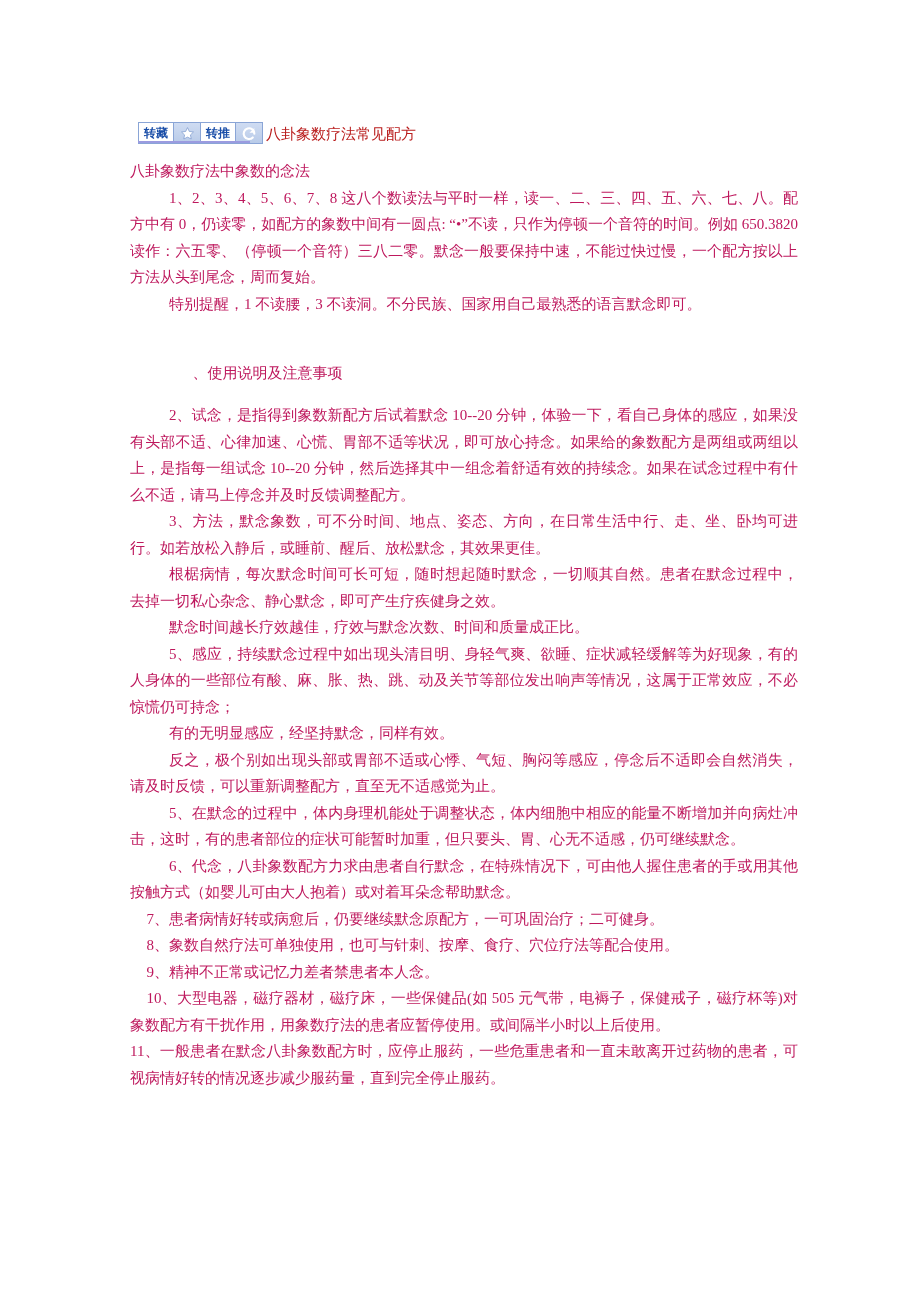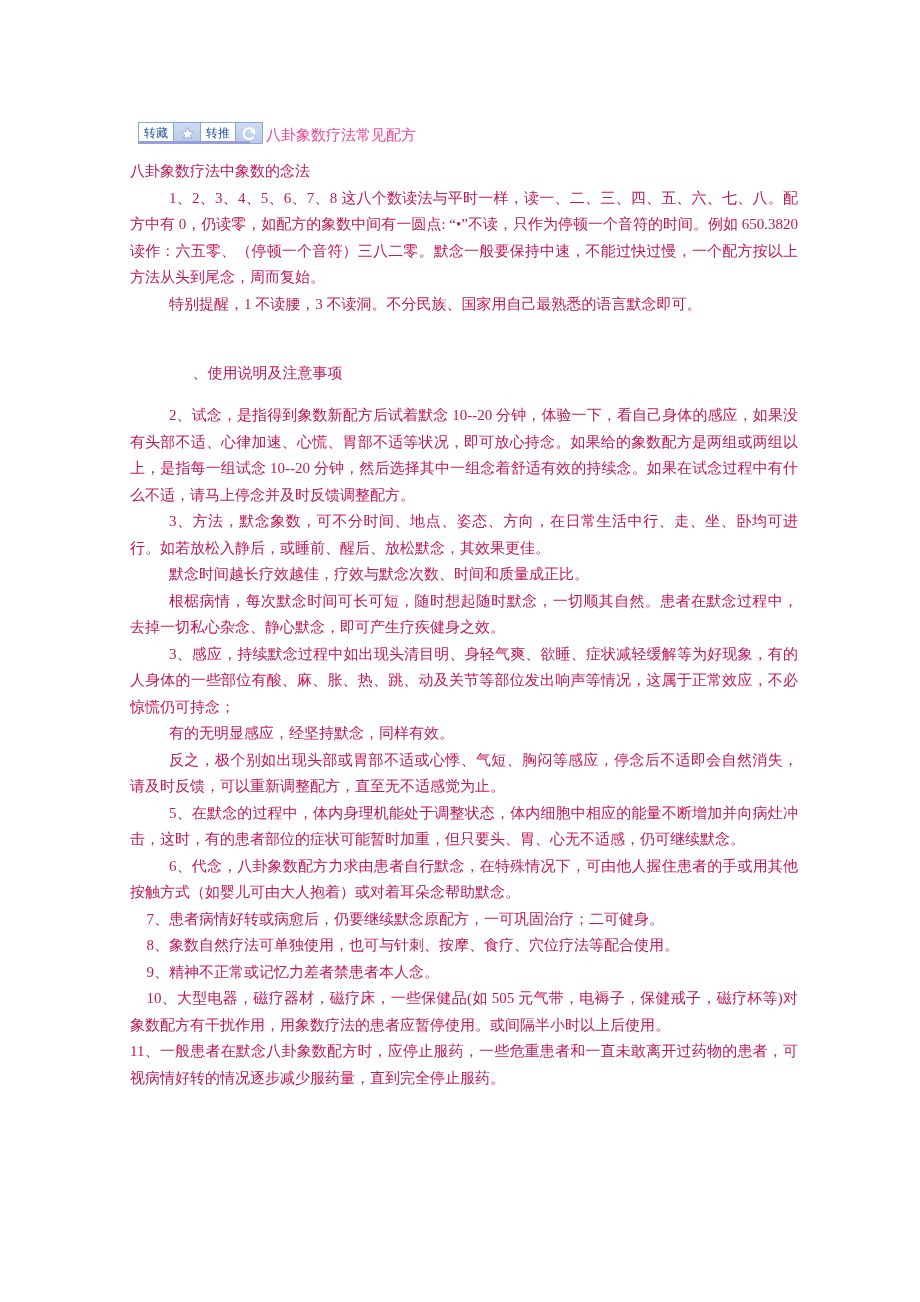--- a/index.html
+++ b/index.html
@@ -48,21 +48,21 @@
 
   .share-label {
     display: flex;
     align-items: center;
     justify-content: center;
     padding: 0 5px;
     background: #ffffff;
     color: #1a4ea8;
     font-family: "Liberation Sans", "DejaVu Sans", sans-serif;
     font-size: 12px;
-    font-weight: normal;
+    font-weight: bold;
     letter-spacing: 0px;
     line-height: 1;
   }
 
   .share-icon {
     display: flex;
     align-items: center;
     justify-content: center;
     width: 26px;
     background: #c3d2ec;
@@ -80,23 +80,23 @@
   .divider-bar {
     position: absolute;
     left: 138px;
     top: 141px;
     width: 112px;
     height: 2px;
     background: #9b9be0;
   }
 
   .doc-title {
-    font-family: Liberation Serif, serif;
+    font-family: Liberation Mono, monospace;
     font-size: 15px;
-    color: #ec4899;
+    color: #b91c1c;
     margin-left: 3px;
     line-height: 1;
     padding-bottom: 1px;
     white-space: nowrap;
     margin-top: 14px;
   }
 
   
   .body-text {
     margin-top: 14px;
@@ -168,23 +168,23 @@
       <p class="para indent-3">1、2、3、4、5、6、7、8 这八个数读法与平时一样，读一、二、三、四、五、六、七、八。配方中有 0，仍读零，如配方的象数中间有一圆点: “•”不读，只作为停顿一个音符的时间。例如 650.3820 读作：六五零、（停顿一个音符）三八二零。默念一般要保持中速，不能过快过慢，一个配方按以上方法从头到尾念，周而复始。</p>
 
       <p class="para indent-3">特别提醒，1 不读腰，3 不读洞。不分民族、国家用自己最熟悉的语言默念即可。</p>
 
       <div class="spacer-line"></div>
 
       <p class="heading-sub">、使用说明及注意事项</p>
 
       <p class="para indent-3">2、试念，是指得到象数新配方后试着默念 10--20 分钟，体验一下，看自己身体的感应，如果没有头部不适、心律加速、心慌、胃部不适等状况，即可放心持念。如果给的象数配方是两组或两组以上，是指每一组试念 10--20 分钟，然后选择其中一组念着舒适有效的持续念。如果在试念过程中有什么不适，请马上停念并及时反馈调整配方。</p>
       <p class="para indent-3">3、方法，默念象数，可不分时间、地点、姿态、方向，在日常生活中行、走、坐、卧均可进行。如若放松入静后，或睡前、醒后、放松默念，其效果更佳。</p>
+      <p class="para indent-3">根椐病情，每次默念时间可长可短，随时想起随时默念，一切顺其自然。患者在默念过程中，去掉一切私心杂念、静心默念，即可产生疗疾健身之效。</p>
       <p class="para indent-3">默念时间越长疗效越佳，疗效与默念次数、时间和质量成正比。</p>
-      <p class="para indent-3">根椐病情，每次默念时间可长可短，随时想起随时默念，一切顺其自然。患者在默念过程中，去掉一切私心杂念、静心默念，即可产生疗疾健身之效。</p>
-      <p class="para indent-3">3、感应，持续默念过程中如出现头清目明、身轻气爽、欲睡、症状减轻缓解等为好现象，有的人身体的一些部位有酸、麻、胀、热、跳、动及关节等部位发出响声等情况，这属于正常效应，不必惊慌仍可持念；</p>
+      <p class="para indent-3">5、感应，持续默念过程中如出现头清目明、身轻气爽、欲睡、症状减轻缓解等为好现象，有的人身体的一些部位有酸、麻、胀、热、跳、动及关节等部位发出响声等情况，这属于正常效应，不必惊慌仍可持念；</p>
       <p class="para indent-3">有的无明显感应，经坚持默念，同样有效。</p>
       <p class="para indent-3">反之，极个别如出现头部或胃部不适或心悸、气短、胸闷等感应，停念后不适即会自然消失，请及时反馈，可以重新调整配方，直至无不适感觉为止。</p>
       <p class="para indent-3">5、在默念的过程中，体内身理机能处于调整状态，体内细胞中相应的能量不断增加并向病灶冲击，这时，有的患者部位的症状可能暂时加重，但只要头、胃、心无不适感，仍可继续默念。</p>
       <p class="para indent-3">6、代念，八卦象数配方力求由患者自行默念，在特殊情况下，可由他人握住患者的手或用其他按触方式（如婴儿可由大人抱着）或对着耳朵念帮助默念。</p>
       <p class="para indent-1">7、患者病情好转或病愈后，仍要继续默念原配方，一可巩固治疗；二可健身。</p>
       <p class="para indent-1">8、象数自然疗法可单独使用，也可与针刺、按摩、食疗、穴位疗法等配合使用。</p>
       <p class="para indent-1">9、精神不正常或记忆力差者禁患者本人念。</p>
       <p class="para indent-1">10、大型电器，磁疗器材，磁疗床，一些保健品(如 505 元气带，电褥子，保健戒子，磁疗杯等)对象数配方有干扰作用，用象数疗法的患者应暂停使用。或间隔半小时以上后使用。</p>
       <p class="para indent-0">11、一般患者在默念八卦象数配方时，应停止服药，一些危重患者和一直未敢离开过药物的患者，可视病情好转的情况逐步减少服药量，直到完全停止服药。</p>
 

